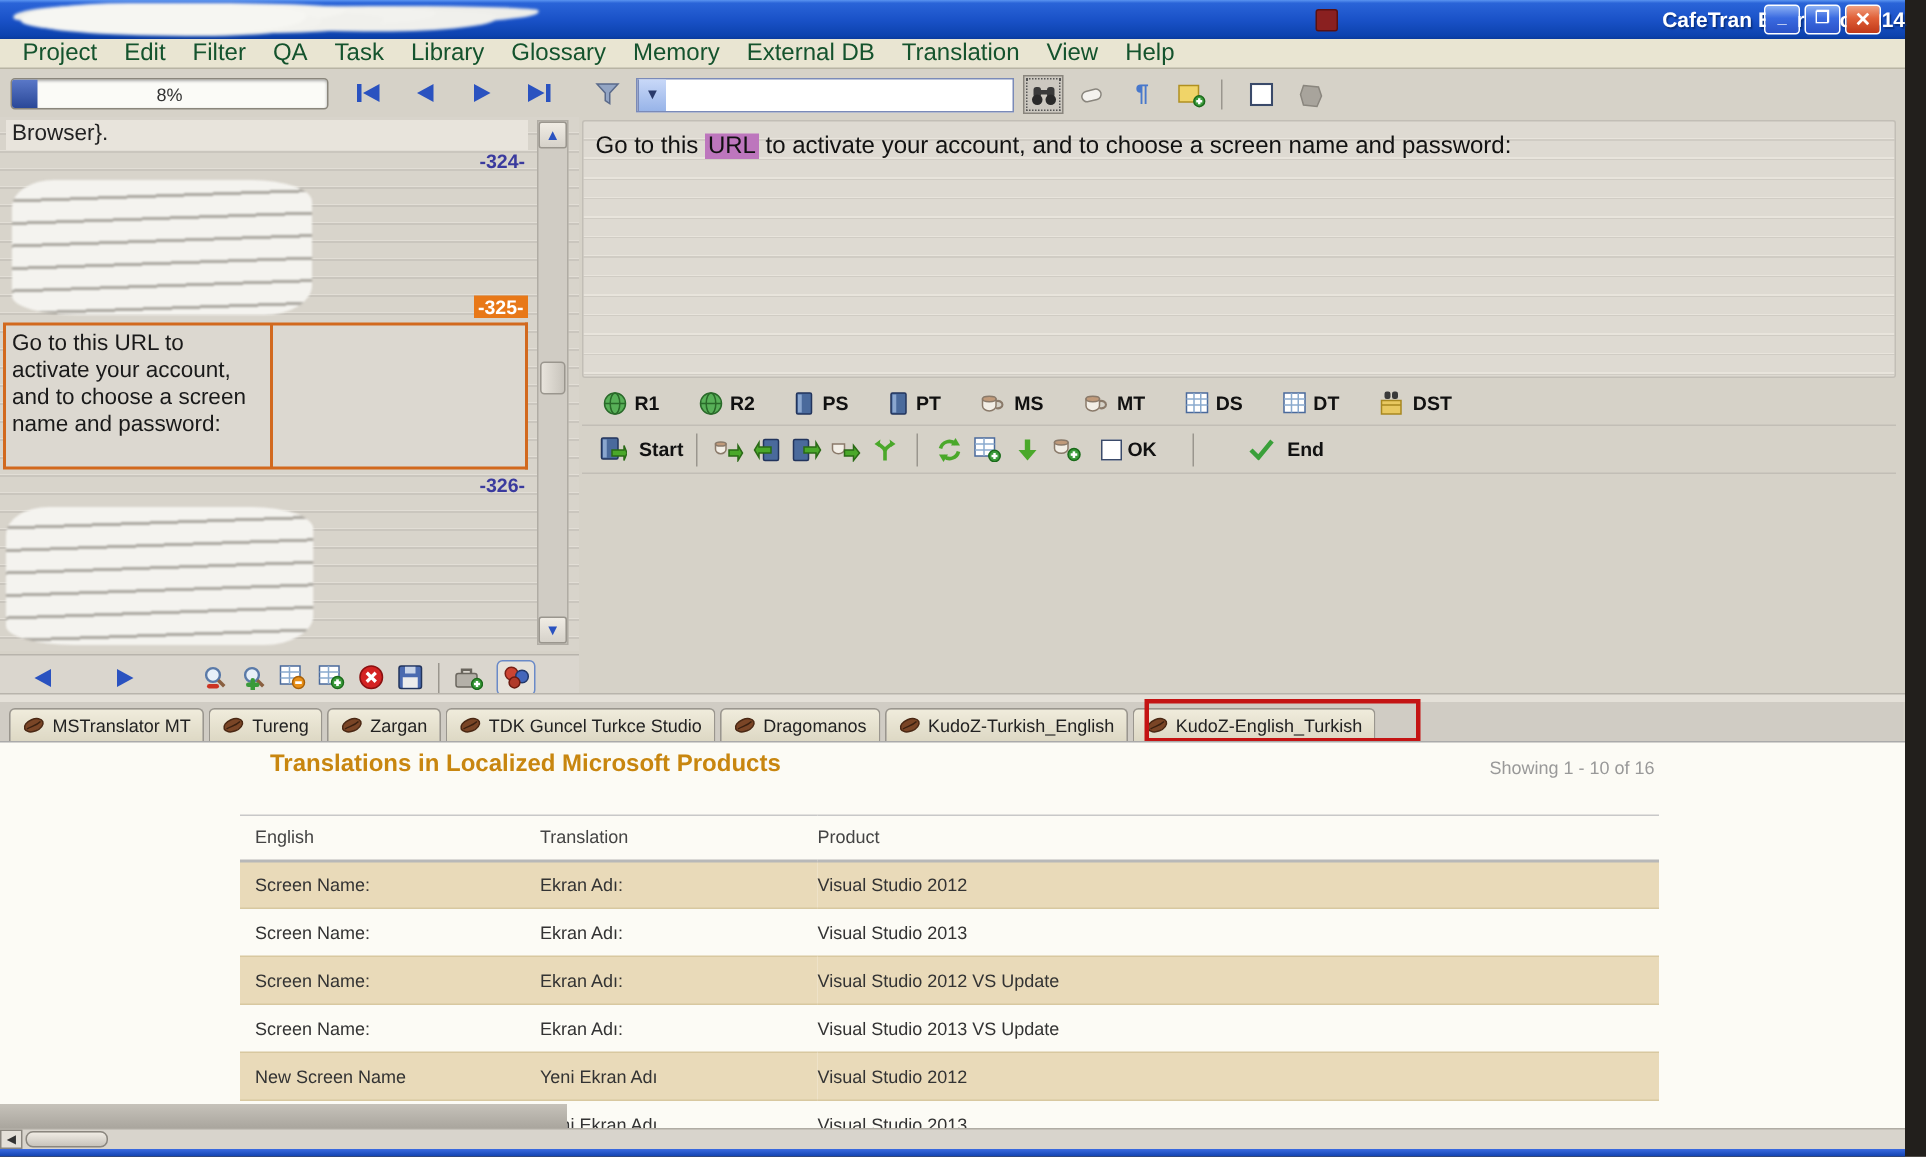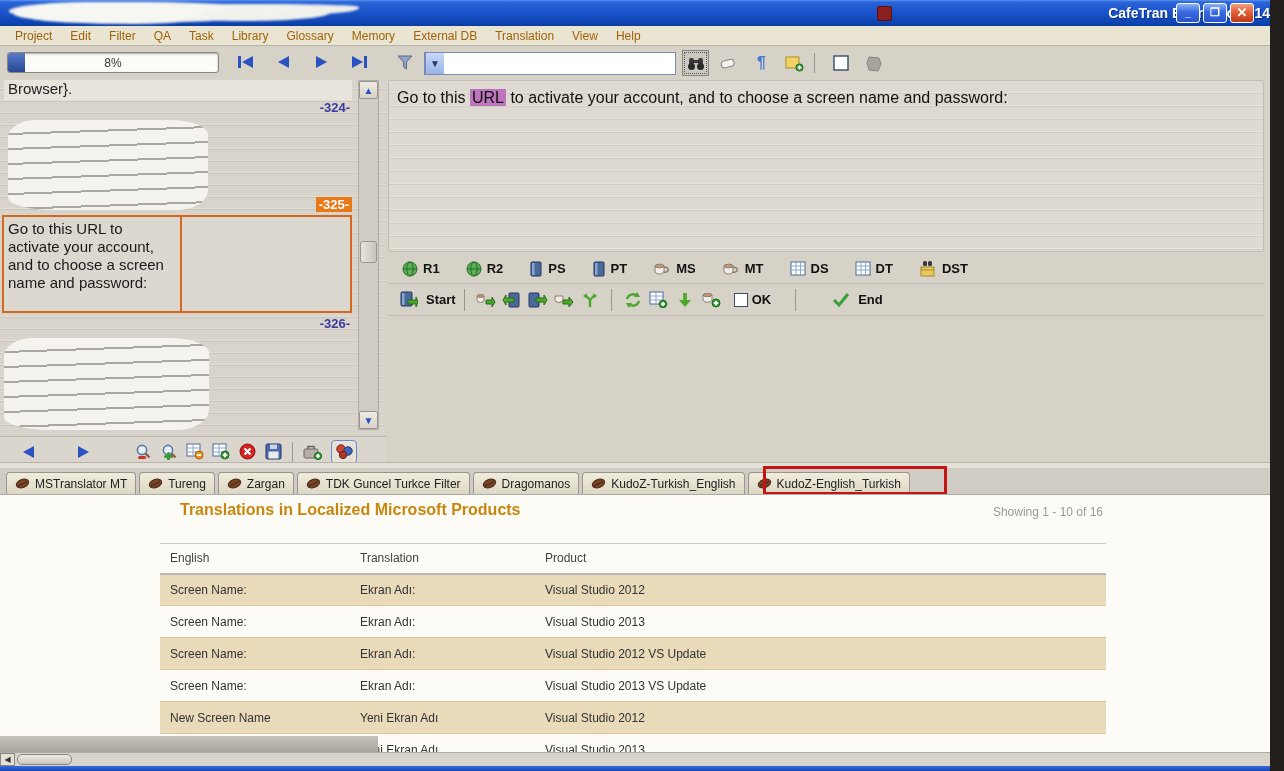--- a/index.html
+++ b/index.html
@@ -20,21 +20,21 @@
     text-shadow:1px 1px 1px #083080; white-space:nowrap; }
   #win-buttons { position:absolute; right:16px; top:3px; display:flex; gap:3px; }
   .winbtn { width:24px; height:20px; border-radius:3px; border:1px solid #fff;
     background:linear-gradient(180deg,#8ab0f4,#3a6ae0 45%,#2a52c8); color:#fff;
     font-size:11px; line-height:17px; text-align:center; font-weight:bold; }
   .winbtn.close { background:linear-gradient(180deg,#f0a080,#e06038 45%,#c03818); font-size:13px; }
 
   
   #menubar { position:absolute; left:0; top:26px; width:100%; height:20px; background:#e9e5d2;
     border-bottom:1px solid #b8b4a4; display:flex; align-items:center; padding-left:6px; }
-  .menu-item { font-size:12px; color:#a16207; padding:2px 9px; white-space:nowrap; }
+  .menu-item { font-size:16px; color:#14532d; padding:2px 9px; white-space:nowrap; }
 
   
   .stripes { background-color:#dad6ce;
     background-image:repeating-linear-gradient(180deg,#dad6ce 0 10px,#e6e2da 10px 11px,#ccc8c0 11px 12px); }
   #left-panel { position:absolute; left:0; top:46px; width:386px; height:420px; background:#d6d2c8; }
   #right-panel { position:absolute; left:388px; top:46px; width:882px; height:420px; background:#d6d2c8; }
 
   
   #left-topbar { position:absolute; left:0; top:0; width:100%; height:32px; display:flex; align-items:center; }
   #progressbar { position:relative; margin-left:7px; width:212px; height:21px; background:#fbfbf7;
@@ -546,21 +546,21 @@
           <ellipse cx="7.5" cy="6.5" rx="6.5" ry="4" transform="rotate(-22 7.5 6.5)" fill="#7a4526" stroke="#4a2814"></ellipse>
           <path d="M3 9 C6 7 9 7 12 4" fill="none" stroke="#3a2010"></path>
         </svg>
       <span>Zargan</span>
     </div>
     <div class="tab">
       <svg width="15" height="13">
           <ellipse cx="7.5" cy="6.5" rx="6.5" ry="4" transform="rotate(-22 7.5 6.5)" fill="#7a4526" stroke="#4a2814"></ellipse>
           <path d="M3 9 C6 7 9 7 12 4" fill="none" stroke="#3a2010"></path>
         </svg>
-      <span>TDK Guncel Turkce Filter</span>
+      <span>TDK Guncel Turkce Studio</span>
     </div>
     <div class="tab">
       <svg width="15" height="13">
           <ellipse cx="7.5" cy="6.5" rx="6.5" ry="4" transform="rotate(-22 7.5 6.5)" fill="#7a4526" stroke="#4a2814"></ellipse>
           <path d="M3 9 C6 7 9 7 12 4" fill="none" stroke="#3a2010"></path>
         </svg>
       <span>Dragomanos</span>
     </div>
     <div class="tab">
       <svg width="15" height="13">

